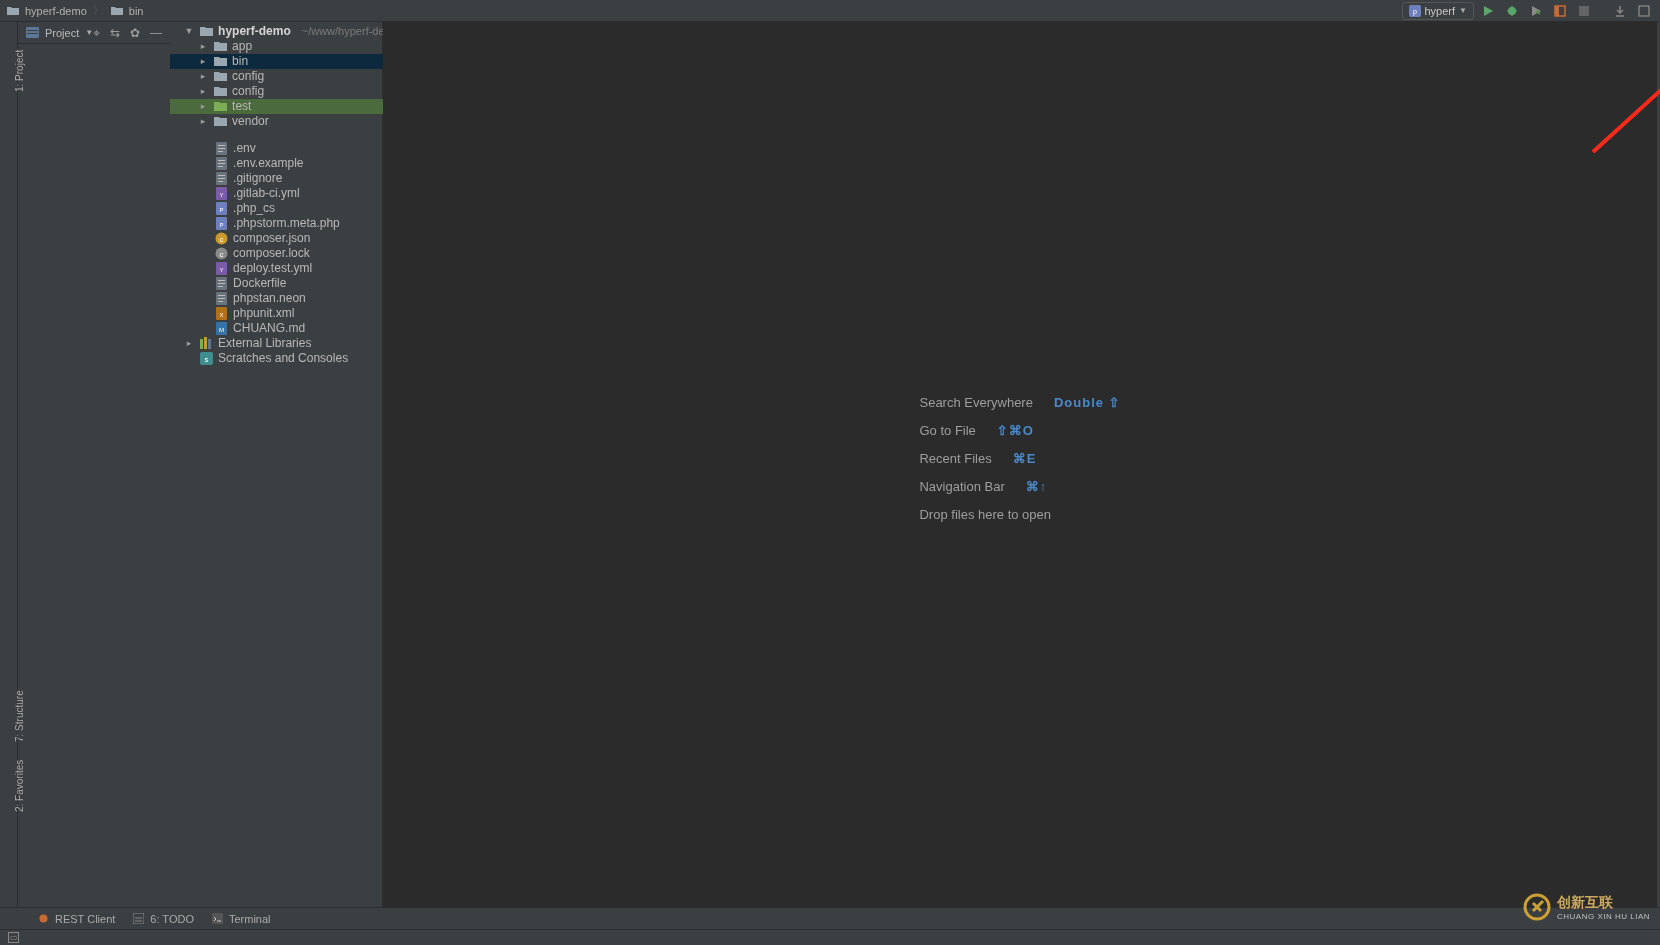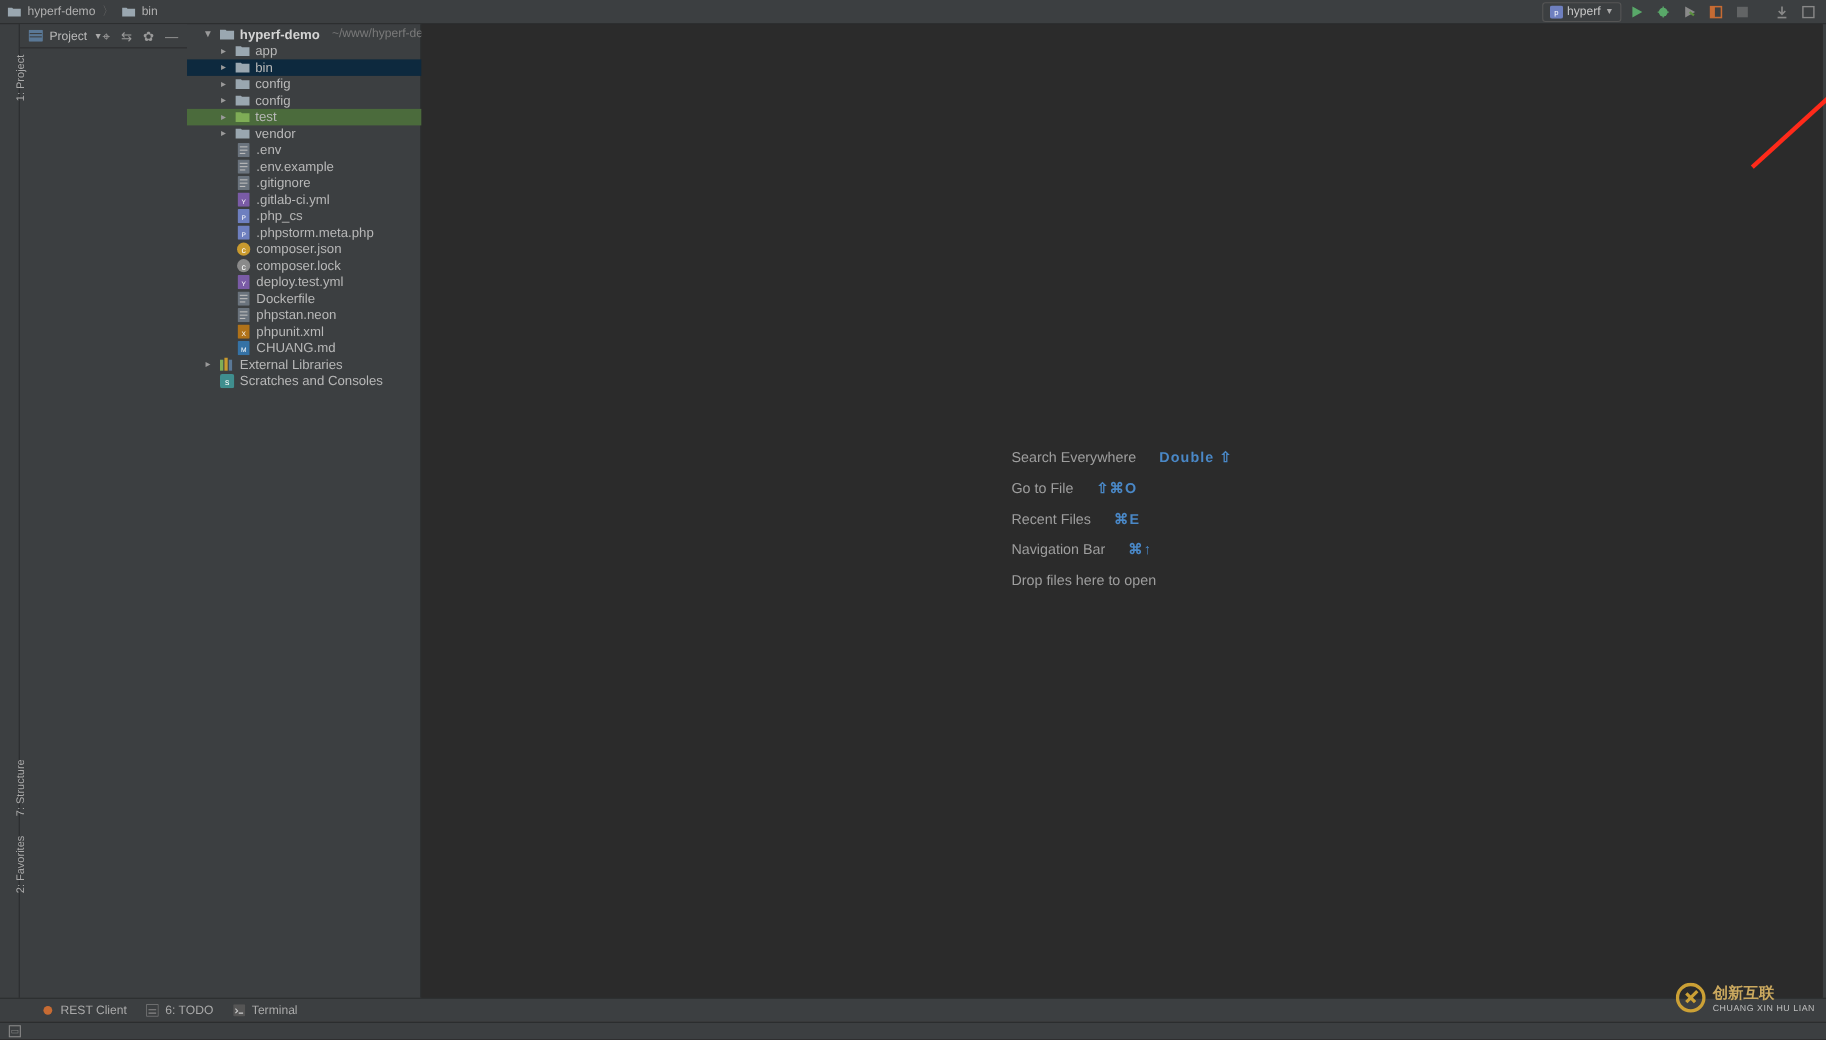--- a/index.html
+++ b/index.html
@@ -33,21 +33,21 @@
   .row .name { color: #b8b8b8; }
   .row .path { color: #7a7a7a; margin-left: 6px; font-size: 11px; }
   .row.bold .name { color: #d4d4d4; font-weight: 600; }
   .row.sel { background: #0d293e; }
   .row.hl  { background: #4b6b3c; }
   .icon16 { width: 14px; height: 14px; display:inline-flex; align-items:center; justify-content:center; }
 
   
   .editor { flex: 1; background: #2b2b2b; display: flex; align-items: center; justify-content: center; position: relative; }
   .shortcuts { color: #8a8a8a; font-size: 13px; }
-  .shortcuts .srow { display: flex; align-items: flex-end; gap: 21px; height: 28px; }
+  .shortcuts .srow { display: flex; align-items: flex-start; gap: 21px; height: 28px; }
   .shortcuts .srow .lbl { color: #9e9e9e; }
   .shortcuts .srow .keys { color: #4a88c7; font-weight: 600; letter-spacing: 1px; }
 
   
   .arrow-annot { position: absolute; top: 10px; left: 1200px; pointer-events: none; }
 
   
   .toolbar-bottom { height: 22px; background: #3c3f41; border-top: 1px solid #2b2d2e; display: flex; align-items: center; padding: 0 8px; gap: 18px; font-size: 11px; color: #aaa; }
   .toolbar-bottom .tab { display: flex; align-items: center; gap: 6px; }
 
@@ -231,21 +231,21 @@
             <span class="arrow">▸</span>
             <span class="icon16">
               <svg width="13" height="11">
                 <path class="folder-icon" d="M0 1h5l1 1h7v8H0z"></path>
               </svg>
             </span>
             <span class="name">vendor</span>
           </div>
         </div>
       <div id="tree-files">
-          <div class="row" style="padding-left: 44px;">
+          <div class="row" style="padding-left: 44px; margin-top: 12px;">
             <span class="icon16">
               <svg width="11" height="13">
                 <rect width="11" height="13" fill="#6a737d" rx="1"></rect>
                 <rect x="2" y="3" width="7" height="1" fill="#bbb"></rect>
                 <rect x="2" y="6" width="7" height="1" fill="#bbb"></rect>
                 <rect x="2" y="9" width="5" height="1" fill="#bbb"></rect>
               </svg>
             </span>
             <span class="name">.env</span>
           </div>

